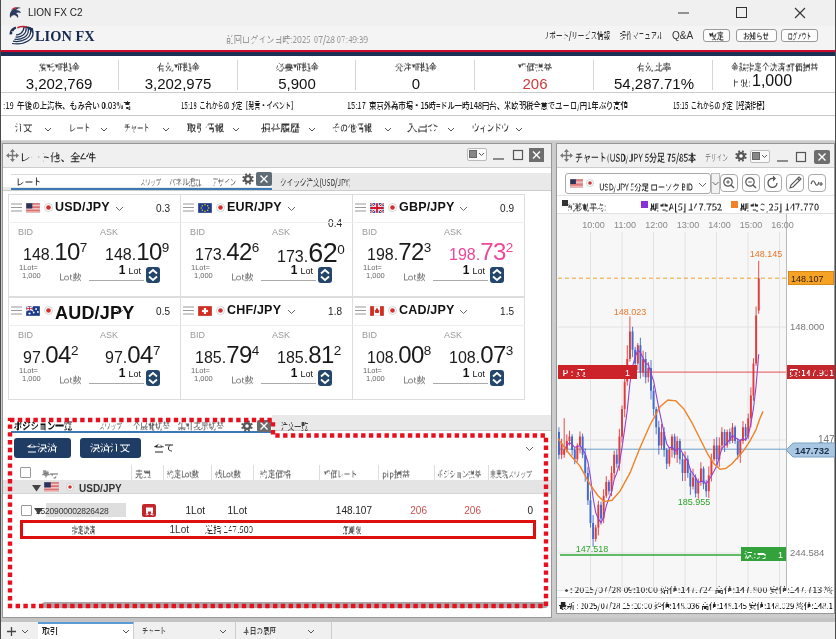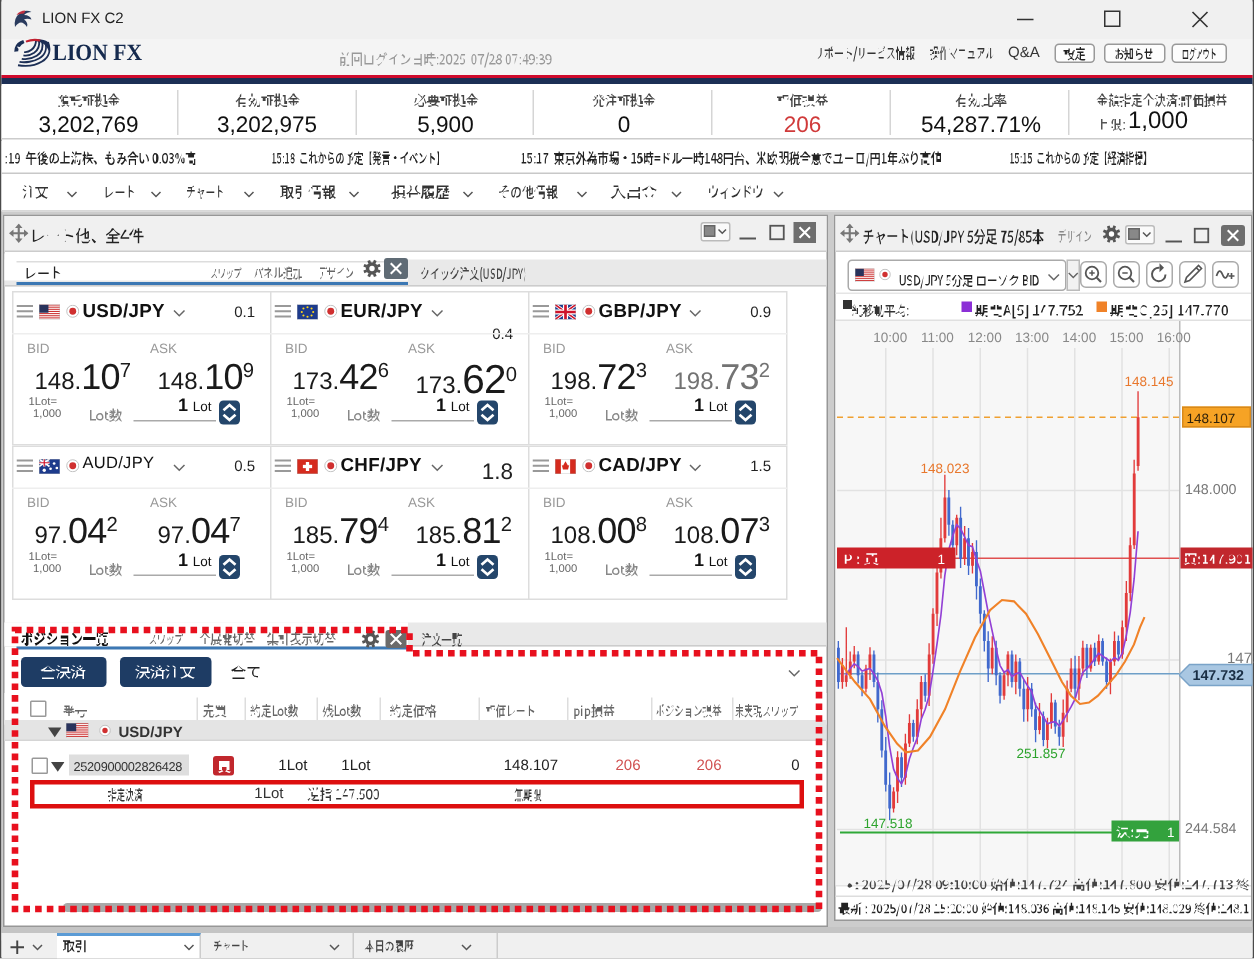--- a/index.html
+++ b/index.html
@@ -229,21 +229,21 @@
     <rect width="14" height="10" fill="none" stroke="#bbb" stroke-width="0.5"></rect>
   </svg>
 <svg class="abs" style="left:44px;top:203px" width="9" height="9">
     <circle cx="4.5" cy="4.5" r="4.0" fill="#fff" stroke="#bbb" stroke-width="0.6"></circle>
     <circle cx="4.5" cy="4.5" r="2.3" fill="#d03030"></circle>
   </svg>
 <div class="t" style="left:55px;top:200px;font-size:12.5px;font-weight:bold;color:#111;letter-spacing:0.2px">USD/JPY</div>
 <svg class="abs" style="left:115px;top:206px" width="9" height="6">
     <polyline points="1,1 4.5,4.5 8,1" fill="none" stroke="#666" stroke-width="1"></polyline>
   </svg>
-<div class="t" style="left:170px;top:203px;transform:translateX(-100%);font-size:10px;color:#222">0.1</div>
+<div class="t" style="left:170px;top:203px;transform:translateX(-100%);font-size:10px;color:#222">0.3</div>
 <div class="abs" style="left:8px;top:222px;width:173px;height:1px;background:#eee"></div>
 <div class="t" style="left:18px;top:227px;font-size:9px;color:#999">BID</div>
 <div class="t" style="left:100px;top:227px;font-size:9px;color:#999">ASK</div>
 <div class="t" style="left:23px;top:238px;font-size:16px;color:#1a1a1a">148.<span style="font-size:24px;letter-spacing:-0.5px">10</span><span style="font-size:13.5px;vertical-align:8px;letter-spacing:0">7</span></div>
 <div class="t" style="left:105px;top:238px;font-size:16px;color:#1a1a1a">148.<span style="font-size:24px;letter-spacing:-0.5px">10</span><span style="font-size:13.5px;vertical-align:8px;letter-spacing:0">9</span></div>
 <div class="t" style="left:19px;top:264px;font-size:7.5px;color:#666;line-height:8px">1Lot=<br><span style="margin-left:3px">1,000</span></div>
 <svg style="position:absolute;left:59.0px;top:269.6px;overflow:visible" width="24" height="15">
     <path transform="translate(0,10.4)" d="M1 0H5V-1H2V-7H1ZM8 0C9 0 10 -1 10 -2C10 -4 9 -5 8 -5C6 -5 5 -4 5 -2C5 -1 6 0 8 0ZM8 -1C7 -1 6 -1 6 -2C6 -4 7 -4 8 -4C8 -4 9 -4 9 -2C9 -1 8 -1 8 -1ZM13 0C13 0 13 0 14 -0L13 -1C13 -1 13 -1 13 -1C12 -1 12 -1 12 -1V-4H13V-5H12V-6H11L11 -5L11 -5V-4H11V-2C11 -1 12 0 13 0ZM18 -7C18 -7 17 -7 17 -6L17 -6C18 -6 18 -7 18 -7ZM14 -7C15 -7 15 -6 15 -6L16 -6C15 -7 15 -7 15 -7ZM19 -8C19 -6 19 -4 18 -4C18 -3 18 -3 18 -3C19 -3 19 -4 19 -4C19 -3 20 -2 20 -2C19 -1 19 -0 18 -0C18 -0 17 -0 17 -1C17 -1 18 -2 18 -2H19V-3H16L16 -3L16 -3H17V-5C17 -4 18 -4 18 -4L18 -4C18 -4 17 -5 17 -5V-5H18V-6H17V-8H16V-6H14V-5H16C15 -5 15 -4 14 -4C14 -4 14 -4 14 -3C15 -4 16 -4 16 -5V-3L16 -4L15 -3H14V-2H15C15 -2 15 -1 14 -1L15 -1L15 -1C15 -1 16 -1 16 -1C16 -0 15 0 14 0C14 0 14 1 14 1C15 1 16 0 17 -0C17 0 17 0 18 0L18 0C18 0 18 1 18 1C19 0 20 -0 20 -1C21 -0 21 0 22 1C22 1 22 0 22 0C22 -0 21 -1 21 -2C21 -3 22 -4 22 -5H22V-6H20C20 -6 20 -7 20 -7ZM16 -2H17C17 -2 17 -1 16 -1C16 -1 16 -1 15 -1ZM20 -5H21C21 -4 21 -3 20 -2C20 -3 20 -4 20 -5Z" fill="#888"></path>
   </svg>
 <div class="t" style="left:141px;top:263px;transform:translateX(-100%);font-size:11px;color:#111"><b style="font-size:12px">1</b> <span style="font-size:9px">Lot</span></div>
@@ -312,21 +312,21 @@
   </svg>
 <div class="t" style="left:399px;top:200px;font-size:12.5px;font-weight:bold;color:#111;letter-spacing:0.2px">GBP/JPY</div>
 <svg class="abs" style="left:459px;top:206px" width="9" height="6">
     <polyline points="1,1 4.5,4.5 8,1" fill="none" stroke="#666" stroke-width="1"></polyline>
   </svg>
 <div class="t" style="left:514px;top:203px;transform:translateX(-100%);font-size:10px;color:#222">0.9</div>
 <div class="abs" style="left:352px;top:222px;width:173px;height:1px;background:#eee"></div>
 <div class="t" style="left:362px;top:227px;font-size:9px;color:#999">BID</div>
 <div class="t" style="left:444px;top:227px;font-size:9px;color:#999">ASK</div>
 <div class="t" style="left:367px;top:238px;font-size:16px;color:#1a1a1a">198.<span style="font-size:24px;letter-spacing:-0.5px">72</span><span style="font-size:13.5px;vertical-align:8px;letter-spacing:0">3</span></div>
-<div class="t" style="left:449px;top:238px;font-size:16px;color:#737373">198.<span style="font-size:24px;letter-spacing:-0.5px">73</span><span style="font-size:13.5px;vertical-align:8px;letter-spacing:0">2</span></div>
+<div class="t" style="left:449px;top:238px;font-size:16px;color:#ec4899">198.<span style="font-size:24px;letter-spacing:-0.5px">73</span><span style="font-size:13.5px;vertical-align:8px;letter-spacing:0">2</span></div>
 <div class="t" style="left:363px;top:264px;font-size:7.5px;color:#666;line-height:8px">1Lot=<br><span style="margin-left:3px">1,000</span></div>
 <svg style="position:absolute;left:403.0px;top:269.6px;overflow:visible" width="24" height="15">
     <path transform="translate(0,10.4)" d="M1 0H5V-1H2V-7H1ZM8 0C9 0 10 -1 10 -2C10 -4 9 -5 8 -5C6 -5 5 -4 5 -2C5 -1 6 0 8 0ZM8 -1C7 -1 6 -1 6 -2C6 -4 7 -4 8 -4C8 -4 9 -4 9 -2C9 -1 8 -1 8 -1ZM13 0C13 0 13 0 14 -0L13 -1C13 -1 13 -1 13 -1C12 -1 12 -1 12 -1V-4H13V-5H12V-6H11L11 -5L11 -5V-4H11V-2C11 -1 12 0 13 0ZM18 -7C18 -7 17 -7 17 -6L17 -6C18 -6 18 -7 18 -7ZM14 -7C15 -7 15 -6 15 -6L16 -6C15 -7 15 -7 15 -7ZM19 -8C19 -6 19 -4 18 -4C18 -3 18 -3 18 -3C19 -3 19 -4 19 -4C19 -3 20 -2 20 -2C19 -1 19 -0 18 -0C18 -0 17 -0 17 -1C17 -1 18 -2 18 -2H19V-3H16L16 -3L16 -3H17V-5C17 -4 18 -4 18 -4L18 -4C18 -4 17 -5 17 -5V-5H18V-6H17V-8H16V-6H14V-5H16C15 -5 15 -4 14 -4C14 -4 14 -4 14 -3C15 -4 16 -4 16 -5V-3L16 -4L15 -3H14V-2H15C15 -2 15 -1 14 -1L15 -1L15 -1C15 -1 16 -1 16 -1C16 -0 15 0 14 0C14 0 14 1 14 1C15 1 16 0 17 -0C17 0 17 0 18 0L18 0C18 0 18 1 18 1C19 0 20 -0 20 -1C21 -0 21 0 22 1C22 1 22 0 22 0C22 -0 21 -1 21 -2C21 -3 22 -4 22 -5H22V-6H20C20 -6 20 -7 20 -7ZM16 -2H17C17 -2 17 -1 16 -1C16 -1 16 -1 15 -1ZM20 -5H21C21 -4 21 -3 20 -2C20 -3 20 -4 20 -5Z" fill="#888"></path>
   </svg>
 <div class="t" style="left:485px;top:263px;transform:translateX(-100%);font-size:11px;color:#111"><b style="font-size:12px">1</b> <span style="font-size:9px">Lot</span></div>
 <div class="abs" style="left:433px;top:280px;width:55px;height:1px;background:#aaa"></div>
 <div class="abs" style="left:490px;top:267px;width:14px;height:16px;background:#24466b;border-radius:3px"></div>
 <svg class="abs" style="left:490px;top:267px" width="14" height="16">
     <polyline points="3,6.5 7,3 11,6.5" fill="none" stroke="#fff" stroke-width="1.8"></polyline>
     <polyline points="3,9.5 7,13 11,9.5" fill="none" stroke="#fff" stroke-width="1.8"></polyline>
@@ -343,21 +343,21 @@
     <circle cx="10.08" cy="3.0" r="0.9" fill="#fff"></circle>
     <circle cx="7.700000000000001" cy="6.5" r="0.9" fill="#fff"></circle>
     <circle cx="11.9" cy="6.0" r="0.9" fill="#fff"></circle>
     <circle cx="3.5" cy="7.5" r="1.1" fill="#fff"></circle>
     <rect width="14" height="10" fill="none" stroke="#bbb" stroke-width="0.5"></rect>
   </svg>
 <svg class="abs" style="left:44px;top:306px" width="9" height="9">
     <circle cx="4.5" cy="4.5" r="4.0" fill="#fff" stroke="#bbb" stroke-width="0.6"></circle>
     <circle cx="4.5" cy="4.5" r="2.3" fill="#d03030"></circle>
   </svg>
-<div class="t" style="left:55px;top:303px;font-size:11px;font-weight:normal;color:#111;letter-spacing:0.2px">AUD/JPY</div>
+<div class="t" style="left:55px;top:303px;font-size:18px;font-weight:bold;color:#111;letter-spacing:0.2px">AUD/JPY</div>
 <svg class="abs" style="left:115px;top:309px" width="9" height="6">
     <polyline points="1,1 4.5,4.5 8,1" fill="none" stroke="#666" stroke-width="1"></polyline>
   </svg>
 <div class="t" style="left:170px;top:306px;transform:translateX(-100%);font-size:10px;color:#222">0.5</div>
 <div class="abs" style="left:8px;top:325px;width:173px;height:1px;background:#eee"></div>
 <div class="t" style="left:18px;top:330px;font-size:9px;color:#999">BID</div>
 <div class="t" style="left:100px;top:330px;font-size:9px;color:#999">ASK</div>
 <div class="t" style="left:23px;top:341px;font-size:16px;color:#1a1a1a">97.<span style="font-size:24px;letter-spacing:-0.5px">04</span><span style="font-size:13.5px;vertical-align:8px;letter-spacing:0">2</span></div>
 <div class="t" style="left:105px;top:341px;font-size:16px;color:#1a1a1a">97.<span style="font-size:24px;letter-spacing:-0.5px">04</span><span style="font-size:13.5px;vertical-align:8px;letter-spacing:0">7</span></div>
 <div class="t" style="left:19px;top:367px;font-size:7.5px;color:#666;line-height:8px">1Lot=<br><span style="margin-left:3px">1,000</span></div>
@@ -382,21 +382,21 @@
     <rect width="14" height="10" fill="none" stroke="#bbb" stroke-width="0.5"></rect>
   </svg>
 <svg class="abs" style="left:216px;top:306px" width="9" height="9">
     <circle cx="4.5" cy="4.5" r="4.0" fill="#fff" stroke="#bbb" stroke-width="0.6"></circle>
     <circle cx="4.5" cy="4.5" r="2.3" fill="#d03030"></circle>
   </svg>
 <div class="t" style="left:227px;top:303px;font-size:12.5px;font-weight:bold;color:#111;letter-spacing:0.2px">CHF/JPY</div>
 <svg class="abs" style="left:287px;top:309px" width="9" height="6">
     <polyline points="1,1 4.5,4.5 8,1" fill="none" stroke="#666" stroke-width="1"></polyline>
   </svg>
-<div class="t" style="left:342px;top:306px;transform:translateX(-100%);font-size:15px;color:#222">1.8</div>
+<div class="t" style="left:342px;top:306px;transform:translateX(-100%);font-size:10px;color:#222">1.8</div>
 <div class="abs" style="left:180px;top:325px;width:173px;height:1px;background:#eee"></div>
 <div class="t" style="left:190px;top:330px;font-size:9px;color:#999">BID</div>
 <div class="t" style="left:272px;top:330px;font-size:9px;color:#999">ASK</div>
 <div class="t" style="left:195px;top:341px;font-size:16px;color:#1a1a1a">185.<span style="font-size:24px;letter-spacing:-0.5px">79</span><span style="font-size:13.5px;vertical-align:8px;letter-spacing:0">4</span></div>
 <div class="t" style="left:277px;top:341px;font-size:16px;color:#1a1a1a">185.<span style="font-size:24px;letter-spacing:-0.5px">81</span><span style="font-size:13.5px;vertical-align:8px;letter-spacing:0">2</span></div>
 <div class="t" style="left:191px;top:367px;font-size:7.5px;color:#666;line-height:8px">1Lot=<br><span style="margin-left:3px">1,000</span></div>
 <svg style="position:absolute;left:231.0px;top:372.6px;overflow:visible" width="24" height="15">
     <path transform="translate(0,10.4)" d="M1 0H5V-1H2V-7H1ZM8 0C9 0 10 -1 10 -2C10 -4 9 -5 8 -5C6 -5 5 -4 5 -2C5 -1 6 0 8 0ZM8 -1C7 -1 6 -1 6 -2C6 -4 7 -4 8 -4C8 -4 9 -4 9 -2C9 -1 8 -1 8 -1ZM13 0C13 0 13 0 14 -0L13 -1C13 -1 13 -1 13 -1C12 -1 12 -1 12 -1V-4H13V-5H12V-6H11L11 -5L11 -5V-4H11V-2C11 -1 12 0 13 0ZM18 -7C18 -7 17 -7 17 -6L17 -6C18 -6 18 -7 18 -7ZM14 -7C15 -7 15 -6 15 -6L16 -6C15 -7 15 -7 15 -7ZM19 -8C19 -6 19 -4 18 -4C18 -3 18 -3 18 -3C19 -3 19 -4 19 -4C19 -3 20 -2 20 -2C19 -1 19 -0 18 -0C18 -0 17 -0 17 -1C17 -1 18 -2 18 -2H19V-3H16L16 -3L16 -3H17V-5C17 -4 18 -4 18 -4L18 -4C18 -4 17 -5 17 -5V-5H18V-6H17V-8H16V-6H14V-5H16C15 -5 15 -4 14 -4C14 -4 14 -4 14 -3C15 -4 16 -4 16 -5V-3L16 -4L15 -3H14V-2H15C15 -2 15 -1 14 -1L15 -1L15 -1C15 -1 16 -1 16 -1C16 -0 15 0 14 0C14 0 14 1 14 1C15 1 16 0 17 -0C17 0 17 0 18 0L18 0C18 0 18 1 18 1C19 0 20 -0 20 -1C21 -0 21 0 22 1C22 1 22 0 22 0C22 -0 21 -1 21 -2C21 -3 22 -4 22 -5H22V-6H20C20 -6 20 -7 20 -7ZM16 -2H17C17 -2 17 -1 16 -1C16 -1 16 -1 15 -1ZM20 -5H21C21 -4 21 -3 20 -2C20 -3 20 -4 20 -5Z" fill="#888"></path>
   </svg>
 <div class="t" style="left:313px;top:366px;transform:translateX(-100%);font-size:11px;color:#111"><b style="font-size:12px">1</b> <span style="font-size:9px">Lot</span></div>
@@ -546,21 +546,21 @@
 <svg class="abs" style="left:66px;top:483px" width="8" height="8">
     <circle cx="4.0" cy="4.0" r="3.5" fill="#fff" stroke="#bbb" stroke-width="0.6"></circle>
     <circle cx="4.0" cy="4.0" r="1.7999999999999998" fill="#d03030"></circle>
   </svg>
 <div class="t" style="left:79px;top:483px;font-size:10px;font-weight:bold;color:#333">USD/JPY</div>
 <div class="abs" style="left:21px;top:505px;width:11px;height:11px;border:1px solid #999;background:#fff;border-radius:1px"></div>
 <svg class="abs" style="left:34px;top:507px" width="9" height="8">
     <path d="M0 1 H9 L4.5 7.5Z" fill="#444"></path>
   </svg>
 <div class="abs" style="left:46px;top:503px;width:80px;height:14px;background:#dedede"></div>
-<div class="t" style="left:49px;top:506px;font-size:8.5px;color:#333;letter-spacing:-0.2px">2520900002826428</div>
+<div class="t" style="left:36px;top:506px;font-size:8.5px;color:#333;letter-spacing:-0.2px">2520900002826428</div>
 <div class="abs" style="left:142px;top:504px;width:14px;height:13px;background:#c1272d;border-radius:2px"></div>
 <svg style="position:absolute;left:144.5px;top:503.6px;overflow:visible" width="11" height="15">
     <path transform="translate(0,10.4)" d="M6 -6H7V-6H6ZM4 -6H5V-6H4ZM2 -6H3V-6H2ZM1 -7V-5H8V-7ZM3 -3H6V-2H3ZM3 -2H6V-1H3ZM3 -4H6V-4H3ZM5 -0C6 0 7 1 8 1L9 0C8 -0 7 -0 6 -1H8V-5H1V-1H3C2 -0 1 -0 0 0C1 0 1 1 1 1C2 1 3 0 4 -0L3 -1H6Z" fill="#fff"></path>
   </svg>
 <div class="t" style="left:205px;top:505px;transform:translateX(-100%);font-size:10px;color:#222">1Lot</div>
 <div class="t" style="left:247px;top:505px;transform:translateX(-100%);font-size:10px;color:#222">1Lot</div>
 <div class="t" style="left:313px;top:519px;transform:translateX(-100%);font-size:10px;color:#222">147.901</div>
 <div class="t" style="left:372px;top:505px;transform:translateX(-100%);font-size:10px;color:#222">148.107</div>
 <div class="t" style="left:427px;top:505px;transform:translateX(-100%);font-size:10px;color:#d05050">206</div>
 <div class="t" style="left:481px;top:505px;transform:translateX(-100%);font-size:10px;color:#d05050">206</div>
@@ -716,21 +716,21 @@
 <path d="M3.6 229.3h1.9V240.7h-1.9ZM6.2 236.1h1.9V240.7h-1.9ZM8.9 227.0h1.9V236.1h-1.9ZM11.5 222.4h1.9V227.0h-1.9ZM19.4 231.6h1.9V245.2h-1.9ZM22.0 222.4h1.9V231.6h-1.9ZM37.8 313.6h1.9V325.0h-1.9ZM40.4 290.8h1.9V313.6h-1.9ZM45.7 281.7h1.9V304.5h-1.9ZM48.3 268.0h1.9V281.7h-1.9ZM53.6 258.9h1.9V277.2h-1.9ZM56.2 240.7h1.9V258.9h-1.9ZM61.5 222.4h1.9V249.8h-1.9ZM64.1 195.1h1.9V222.4h-1.9ZM66.7 167.7h1.9V195.1h-1.9ZM69.3 144.9h1.9V167.7h-1.9ZM72.0 117.6h1.9V144.9h-1.9ZM79.9 131.2h1.9V149.5h-1.9ZM85.1 144.9h1.9V158.6h-1.9ZM90.4 154.0h1.9V163.2h-1.9ZM103.5 217.9h1.9V231.6h-1.9ZM111.4 236.1h1.9V249.8h-1.9ZM114.0 222.4h1.9V236.1h-1.9ZM119.3 227.0h1.9V240.7h-1.9ZM127.2 245.2h1.9V258.9h-1.9ZM135.1 263.5h1.9V272.6h-1.9ZM140.3 268.0h1.9V279.4h-1.9ZM143.0 254.4h1.9V268.0h-1.9ZM150.8 261.2h1.9V277.2h-1.9ZM153.5 245.2h1.9V261.2h-1.9ZM156.1 231.6h1.9V245.2h-1.9ZM161.4 231.6h1.9V245.2h-1.9ZM164.0 217.9h1.9V231.6h-1.9ZM169.2 217.9h1.9V231.6h-1.9ZM174.5 213.3h1.9V227.0h-1.9ZM182.4 227.0h1.9V240.7h-1.9ZM185.0 213.3h1.9V227.0h-1.9ZM190.3 204.2h1.9V222.4h-1.9ZM192.9 181.4h1.9V204.2h-1.9ZM195.5 149.5h1.9V181.4h-1.9ZM198.2 101.6h1.9V149.5h-1.9ZM200.8 64.2h1.9V96.6h-1.9Z" fill="#e23b3b"></path>
 <path d="M1.0 217.9h1.9V240.7h-1.9ZM14.1 222.4h1.9V236.1h-1.9ZM16.8 236.1h1.9V245.2h-1.9ZM24.7 222.4h1.9V240.7h-1.9ZM27.3 240.7h1.9V258.9h-1.9ZM29.9 258.9h1.9V286.3h-1.9ZM32.5 286.3h1.9V309.1h-1.9ZM35.2 309.1h1.9V325.0h-1.9ZM43.1 290.8h1.9V304.5h-1.9ZM50.9 268.0h1.9V277.2h-1.9ZM58.8 240.7h1.9V249.8h-1.9ZM74.6 117.6h1.9V135.8h-1.9ZM77.2 135.8h1.9V149.5h-1.9ZM82.5 131.2h1.9V158.6h-1.9ZM87.7 144.9h1.9V163.2h-1.9ZM93.0 154.0h1.9V176.8h-1.9ZM95.6 176.8h1.9V195.1h-1.9ZM98.3 195.1h1.9V213.3h-1.9ZM100.9 213.3h1.9V231.6h-1.9ZM106.2 217.9h1.9V236.1h-1.9ZM108.8 236.1h1.9V249.8h-1.9ZM116.7 222.4h1.9V240.7h-1.9ZM121.9 227.0h1.9V245.2h-1.9ZM124.6 245.2h1.9V258.9h-1.9ZM129.8 245.2h1.9V258.9h-1.9ZM132.4 258.9h1.9V272.6h-1.9ZM137.7 263.5h1.9V279.4h-1.9ZM145.6 254.4h1.9V270.3h-1.9ZM148.2 270.3h1.9V277.2h-1.9ZM158.7 231.6h1.9V245.2h-1.9ZM166.6 217.9h1.9V231.6h-1.9ZM171.9 217.9h1.9V227.0h-1.9ZM177.1 213.3h1.9V227.0h-1.9ZM179.8 227.0h1.9V240.7h-1.9ZM187.7 213.3h1.9V222.4h-1.9Z" fill="#4169cd"></path>
 <polyline points="7.2,236.1 9.8,231.6 12.5,228.5 15.1,230.4 17.7,233.4 20.3,232.5 23.0,231.6 25.6,235.2 28.2,239.8 30.9,248.0 33.5,263.5 36.1,284.0 38.7,298.6 41.4,305.0 44.0,308.6 46.6,303.2 49.3,291.8 51.9,284.5 54.5,278.1 57.2,265.3 59.8,258.9 62.4,249.8 65.0,233.4 67.7,215.1 70.3,196.0 72.9,169.5 75.6,152.2 78.2,143.1 80.8,135.8 83.4,138.5 86.1,144.0 88.7,149.5 91.3,150.4 94.0,159.5 96.6,166.8 99.2,180.5 101.8,194.2 104.5,206.9 107.1,218.8 109.7,229.7 112.4,234.3 115.0,232.5 117.6,237.0 120.2,235.2 122.9,234.3 125.5,238.9 128.1,243.4 130.8,247.1 133.4,256.2 136.0,259.8 138.6,263.9 141.3,268.5 143.9,267.6 146.5,267.1 149.2,269.9 151.8,266.2 154.4,261.7 157.1,257.1 159.7,252.1 162.3,243.0 164.9,234.3 167.6,231.6 170.2,228.8 172.8,225.2 175.5,221.5 178.1,223.4 180.7,225.2 183.3,227.0 186.0,224.3 188.6,226.1 191.2,221.5 193.9,209.7 196.5,194.2 199.1,171.8 201.7,140.2" fill="none" stroke="#9340d5" stroke-width="1.1"></polyline>
 <polyline points="1.0,224.7 13.0,240.7 23.0,252.1 33.0,270.3 41.0,281.7 47.0,287.6 55.0,286.3 63.0,277.2 73.0,258.9 83.0,233.8 93.0,211.0 103.0,192.8 111.0,186.0 119.0,186.9 127.0,195.1 135.0,208.8 143.0,224.7 151.0,240.7 157.0,249.8 163.0,255.3 169.0,254.4 175.0,249.8 181.0,243.0 187.0,236.1 193.0,227.0 199.0,215.6 203.0,204.2 206.0,197.4" fill="none" stroke="#f08228" stroke-width="1.4"></polyline>
   </svg>
 <div class="t" style="left:790px;top:321px;font-size:9.5px;color:#777">148.000</div>
 <div class="t" style="left:818px;top:434px;font-size:10px;color:#777">147.750</div>
 <div class="t" style="left:790px;top:547px;font-size:9.5px;color:#777">244.584</div>
 <div class="t" style="left:766px;top:249px;transform:translateX(-50%);font-size:9px;color:#e8772c">148.145</div>
 <div class="t" style="left:630px;top:307px;transform:translateX(-50%);font-size:9px;color:#e8772c">148.023</div>
-<div class="t" style="left:694px;top:497px;transform:translateX(-50%);font-size:9px;color:#2ca32c">251.857</div>
+<div class="t" style="left:694px;top:497px;transform:translateX(-50%);font-size:9px;color:#2ca32c">185.955</div>
 <div class="t" style="left:592px;top:544px;transform:translateX(-50%);font-size:9px;color:#2ca32c">147.518</div>
 <div class="abs" style="left:788px;top:271px;width:46px;height:14px;background:#f6a325;border:1px solid #d8891a"></div>
 <div class="t" style="left:791px;top:274px;font-size:9px;color:#30220a">148.107</div>
 <div class="abs" style="left:558px;top:365px;width:79px;height:14px;background:#cc2229"></div>
 <svg style="position:absolute;left:562.0px;top:366.1px;overflow:visible" width="26" height="14">
     <path transform="translate(0,9.9) scale(1.1969,1)" d="M1 0H2V-2H3C4 -2 5 -3 5 -4C5 -6 4 -6 3 -6H1ZM2 -3V-6H3C4 -6 4 -5 4 -4C4 -4 4 -3 3 -3ZM8 -3C9 -3 9 -4 9 -4C9 -4 9 -5 8 -5C8 -5 8 -4 8 -4C8 -4 8 -3 8 -3ZM8 0C9 0 9 -0 9 -0C9 -1 9 -1 8 -1C8 -1 8 -1 8 -0C8 -0 8 0 8 0ZM17 -6H19V-5H17ZM15 -6H16V-5H15ZM13 -6H15V-5H13ZM13 -7V-5H19V-7ZM14 -3H18V-2H14ZM14 -2H18V-1H14ZM14 -4H18V-3H14ZM13 -4V-1H19V-4ZM17 -0C17 0 18 0 19 1L20 0C19 0 18 -0 17 -1ZM15 -1C14 -0 13 0 12 0C12 0 12 1 12 1C13 0 14 0 15 -0Z" fill="#fff"></path>
   </svg>
 <div class="t" style="left:630px;top:368px;transform:translateX(-100%);font-size:9px;color:#fff">1</div>
 <div class="abs" style="left:787px;top:365px;width:48px;height:14px;background:#c1272d"></div>
 <svg style="position:absolute;left:789.0px;top:366.1px;overflow:visible" width="47" height="14">

